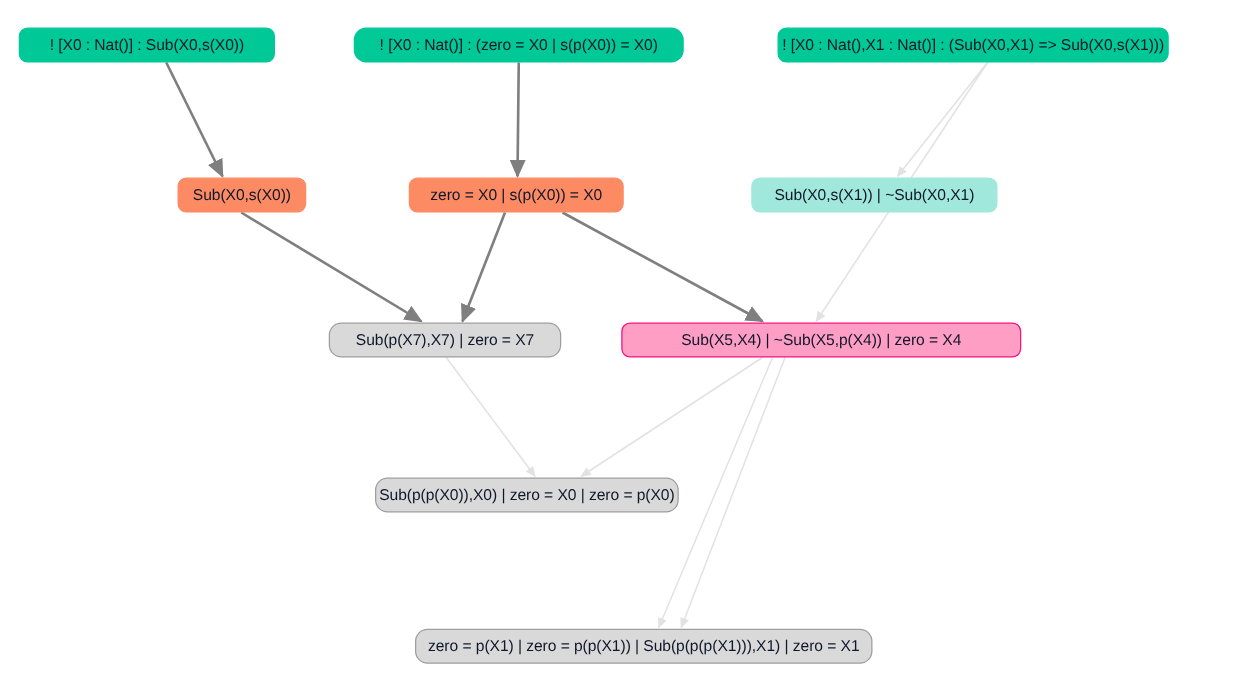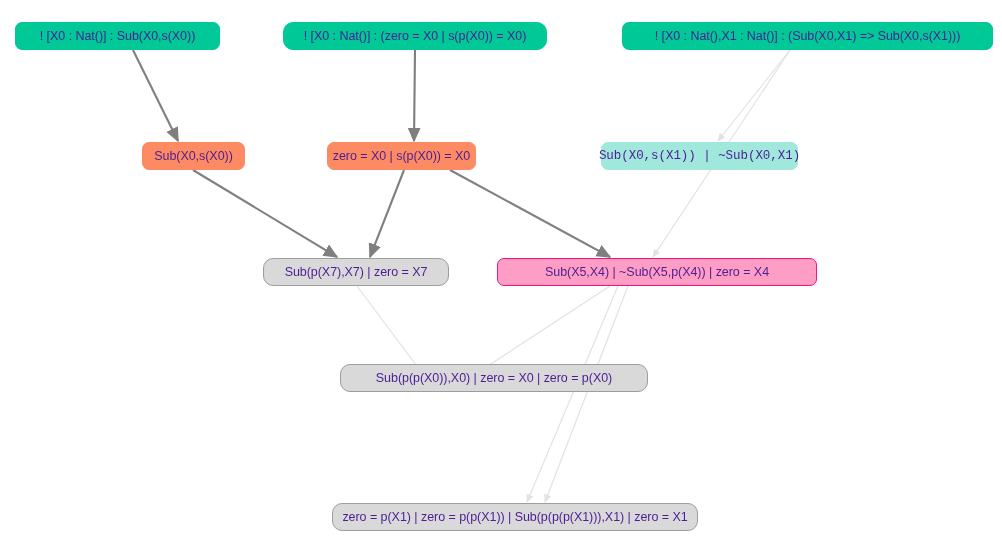--- a/index.html
+++ b/index.html
@@ -31,36 +31,35 @@
     box-sizing: border-box;
     display: flex;
     align-items: center;
     justify-content: center;
     height: 28px;
     padding: 0 9px;
     border-radius: 7px;
     border: 1px solid transparent;
     font-size: 12.5px;
     line-height: 1;
-    color: #4c1d95;
+    color: #0f172a;
     white-space: nowrap;
     letter-spacing: -0.05px;
   }
   .node-axiom {
     background: #00C896;
     border-color: #00C896;
   }
   .node-derived-orange {
     background: #FC8A63;
     border-color: #FC8A63;
   }
   .node-aqua {
     background: #A0E8DC;
     border-color: #A0E8DC;
-    font-family: Liberation Mono, monospace;
   }
   .node-gray {
     background: #D9D9D9;
     border-color: #9E9E9E;
     border-radius: 10px;
   }
   .node-pink {
     background: #FF9EC4;
     border-color: #F5117F;
   }
@@ -88,23 +87,23 @@
       <line x1="790" y1="50" x2="653" y2="257" stroke="#E2E2E2" stroke-width="1.2" marker-end="url(#arrow-faint)"></line>
       <line x1="357" y1="286" x2="428" y2="381" stroke="#E2E2E2" stroke-width="1.2" marker-end="url(#arrow-faint)"></line>
       <line x1="610" y1="286" x2="465" y2="381" stroke="#E2E2E2" stroke-width="1.2" marker-end="url(#arrow-faint)"></line>
       <line x1="618" y1="286" x2="527" y2="502" stroke="#E2E2E2" stroke-width="1.2" marker-end="url(#arrow-faint)"></line>
       <line x1="628" y1="286" x2="545" y2="502" stroke="#E2E2E2" stroke-width="1.2" marker-end="url(#arrow-faint)"></line>
     </svg>
 
   <div id="node-layer">
       <div class="node node-axiom" style="left: 15px; top: 22px; width: 205px;">! [X0 : Nat()] : Sub(X0,s(X0))</div>
       <div class="node node-axiom" style="left: 283px; top: 22px; width: 264px; border-radius: 10px;">! [X0 : Nat()] : (zero = X0 | s(p(X0)) = X0)</div>
-      <div class="node node-axiom" style="left: 622px; top: 22px; width: 371px;">! [X0 : Nat(),X1 : Nat()] : (Sub(X0,X1) =&gt; Sub(X0,s(X1)))</div>
+      <div class="node node-axiom" style="left: 622px; top: 22px; width: 313px;">! [X0 : Nat(),X1 : Nat()] : (Sub(X0,X1) =&gt; Sub(X0,s(X1)))</div>
       <div class="node node-derived-orange" style="left: 142px; top: 142px; width: 103px;">Sub(X0,s(X0))</div>
-      <div class="node node-derived-orange" style="left: 327px; top: 142px; width: 149px;">zero = X0 | s(p(X0)) = X0</div>
+      <div class="node node-derived-orange" style="left: 327px; top: 142px; width: 172px;">zero = X0 | s(p(X0)) = X0</div>
       <div class="node node-aqua" style="left: 601px; top: 142px; width: 197px;">Sub(X0,s(X1)) | ~Sub(X0,X1)</div>
       <div class="node node-gray" style="left: 263px; top: 258px; width: 186px;">Sub(p(X7),X7) | zero = X7</div>
       <div class="node node-pink" style="left: 497px; top: 258px; width: 320px;">Sub(X5,X4) | ~Sub(X5,p(X4)) | zero = X4</div>
-      <div class="node node-gray" style="left: 300px; top: 364px; width: 308px; margin-left: 40px;">Sub(p(p(X0)),X0) | zero = X0 | zero = p(X0)</div>
+      <div class="node node-gray" style="left: 300px; top: 382px; width: 243px;">Sub(p(p(X0)),X0) | zero = X0 | zero = p(X0)</div>
       <div class="node node-gray" style="left: 332px; top: 503px; width: 366px;">zero = p(X1) | zero = p(p(X1)) | Sub(p(p(p(X1))),X1) | zero = X1</div>
     </div>
 
 </div>
 
 </body></html>

